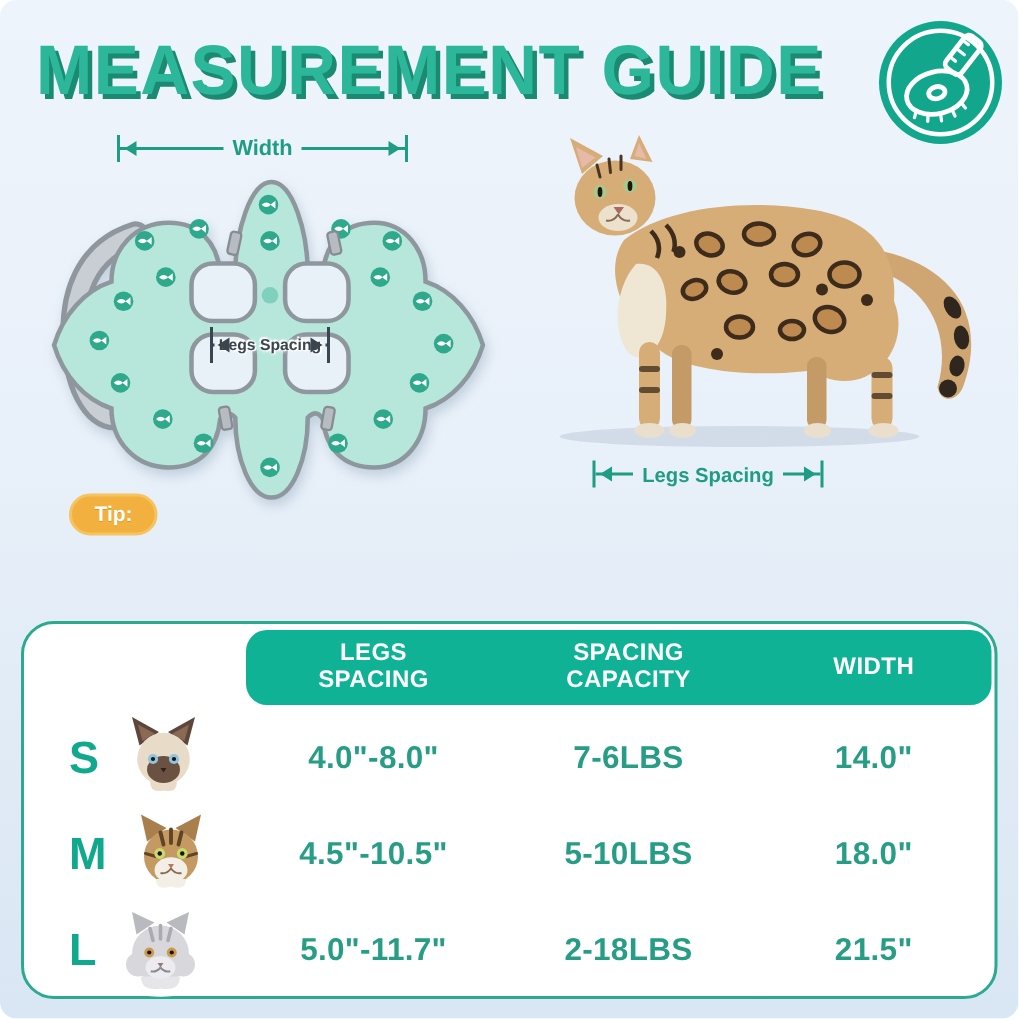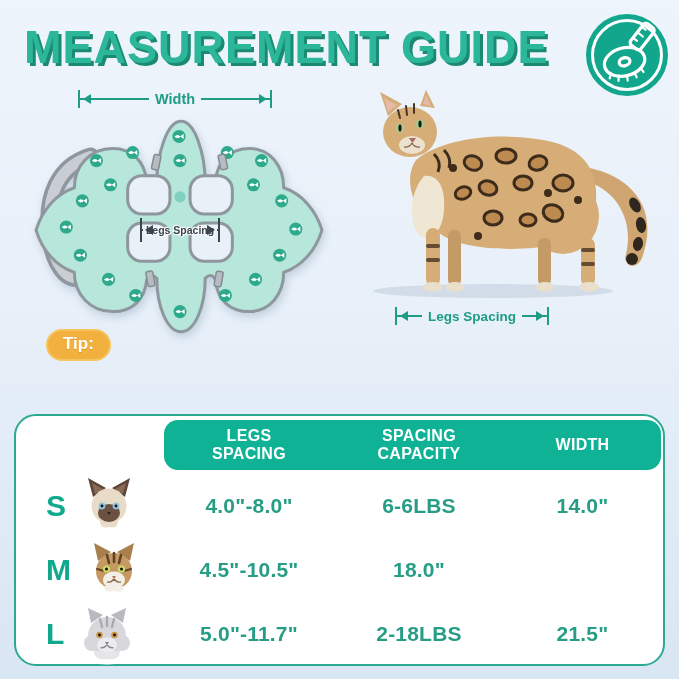--- a/index.html
+++ b/index.html
@@ -1,18 +1,18 @@
 <!DOCTYPE html>
 <html><head>
 <meta charset="utf-8">
 <style>
   html,body{margin:0;padding:0;}
   .page{position:relative;width:679px;height:679px;overflow:hidden;
     background:linear-gradient(180deg,#eef4fb 0%,#e8f0f9 45%,#d9e6f3 100%);
-    font-family:"Liberation Sans",sans-serif;}
+    font-family:"Liberation Sans",sans-serif;border-radius:11px;}
   
   .title{position:absolute;left:24px;top:20px;font-size:45px;font-weight:bold;
     letter-spacing:1px;color:#2db79a;text-shadow:3px 3px 0 #1b8a72;white-space:nowrap;
     transform:scaleY(1.04);transform-origin:left top;}
   .tape-badge{position:absolute;left:584px;top:12px;width:86px;height:86px;}
   
   .measure{position:absolute;display:flex;align-items:center;color:#1f9c84;font-weight:bold;}
   .measure .mbar{width:2px;height:18px;background:currentColor;flex:0 0 auto;}
   .measure .mline{flex:1;height:2px;background:currentColor;position:relative;}
   .measure .mline.l::before{content:"";position:absolute;left:-2px;top:-4px;width:0;height:0;
@@ -27,21 +27,21 @@
   
   .diagram{position:absolute;left:28px;top:90px;width:302px;height:252px;}
   .width-measure{left:50px;top:0;width:194px;}
   .garment-svg{position:absolute;left:0;top:18px;filter:drop-shadow(2px 4px 4px rgba(90,125,150,.28));}
   .garment-legs-measure{left:112px;top:128px;width:80px;}
   .catfig{position:absolute;left:338px;top:88px;width:334px;height:250px;}
   .cat-legs-measure{left:57px;top:219px;width:154px;}
   .cat-legs-measure .mlabel{font-size:13.5px;}
   
   .tip-badge{position:absolute;left:46px;top:329px;background:#f2b13e;border:2px solid #f6c45f;
-    color:#fff;font-weight:bold;font-size:17px;padding:3px 15px 5px;border-radius:16px;
+    color:#fff;font-weight:bold;font-size:14px;padding:3px 15px 5px;border-radius:16px;
     text-shadow:0 1px 0 #d99a22;}
   .tip-text{position:absolute;left:46px;top:364px;width:600px;color:#2a9c8a;font-size:15.5px;
     line-height:1.42;letter-spacing:-.1px;}
   
   .size-table{position:absolute;left:14px;top:414px;width:651px;height:252px;background:#fff;
     border:2px solid #2aaa8f;border-radius:22px;box-sizing:border-box;}
   .thead{position:absolute;left:148px;top:4px;width:497px;height:50px;background:#0fb295;
     border-radius:14px;display:grid;grid-template-columns:170px 170px 157px;
     align-items:center;justify-items:center;}
   .th{color:#fff;font-weight:bold;font-size:16px;text-align:center;line-height:1.12;letter-spacing:.3px;}
@@ -315,21 +315,21 @@
           <path d="M29,52 q-9,2 -9,-6 h18 q0,8 -9,6 Z" fill="#e8dcc8"></path>
           <ellipse cx="29" cy="38" rx="11" ry="9" fill="#6b5142"></ellipse>
           <circle cx="22" cy="31" r="3.4" fill="#8fc4e0"></circle>
             <circle cx="36" cy="31" r="3.4" fill="#8fc4e0"></circle>
           <circle cx="22" cy="31" r="1.4" fill="#17120e"></circle>
             <circle cx="36" cy="31" r="1.4" fill="#17120e"></circle>
           <path d="M27,37 h4 l-2,3 Z" fill="#2e221b"></path>
         </svg>
       </div>
       <div class="val">4.0"-8.0"</div>
-      <div class="val">6-6LBS</div>
+      <div class="val">7-6LBS</div>
       <div class="val">14.0"</div>
     </div>
 
     <div class="trow r1">
       <div class="sizecell">
         <span class="size-letter">M</span>
         <svg class="catthumb" viewBox="0 0 58 62">
           <ellipse cx="29" cy="54" rx="22" ry="7" fill="#fff"></ellipse>
           <path d="M13,22 L9,4 L26,13 Z" fill="#a97f4e"></path>
             <path d="M45,22 L49,4 L32,13 Z" fill="#a97f4e"></path>
@@ -340,20 +340,21 @@
             <circle cx="36.5" cy="30" r="3.6" fill="#cadb6a"></circle>
           <circle cx="21.5" cy="30" r="1.5" fill="#17120e"></circle>
             <circle cx="36.5" cy="30" r="1.5" fill="#17120e"></circle>
           <ellipse cx="29" cy="41" rx="11" ry="8.5" fill="#f4efe6"></ellipse>
           <path d="M27,37 h4 l-2,3.2 Z" fill="#c0765a"></path>
           <path d="M29,40 q-3,4 -7,3 M29,40 q3,4 7,3" fill="none" stroke="#8a6a50" stroke-width="1.3"></path>
           <path d="M29,52 q-10,3 -10,-5 h20 q0,8 -10,5 Z" fill="#f4efe6"></path>
         </svg>
       </div>
       <div class="val">4.5"-10.5"</div>
+      <div class="val">5-10LBS</div>
       <div class="val">18.0"</div>
     </div>
 
     <div class="trow r2">
       <div class="sizecell">
         <span class="size-letter">L</span>
         <svg class="catthumb" viewBox="0 0 58 62">
           <ellipse cx="29" cy="55" rx="22" ry="6.5" fill="#fff"></ellipse>
           <path d="M13,20 L10,5 L25,12 Z" fill="#b9b9c0"></path>
             <path d="M45,20 L48,5 L33,12 Z" fill="#b9b9c0"></path>

